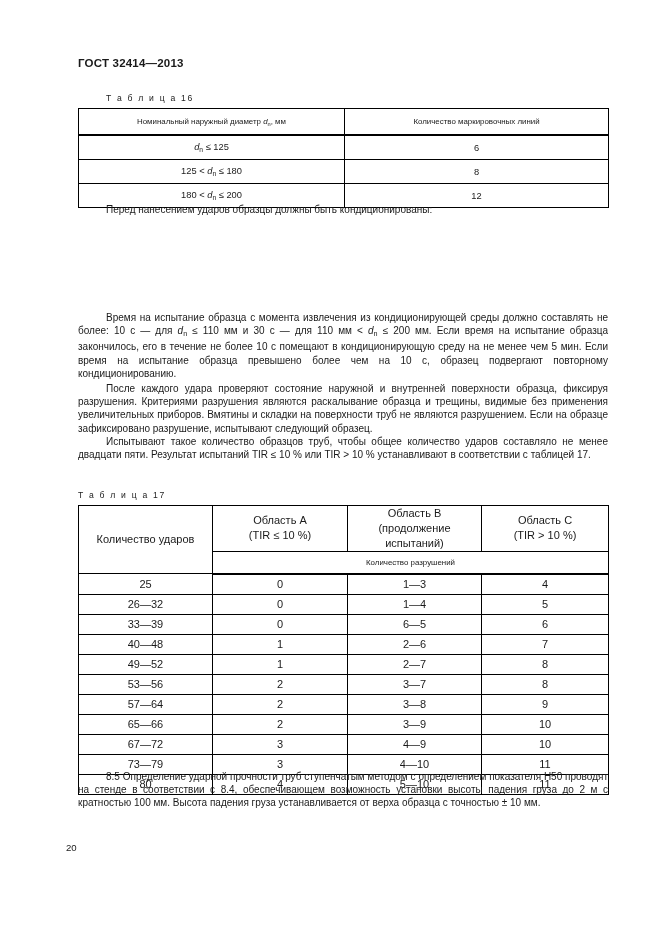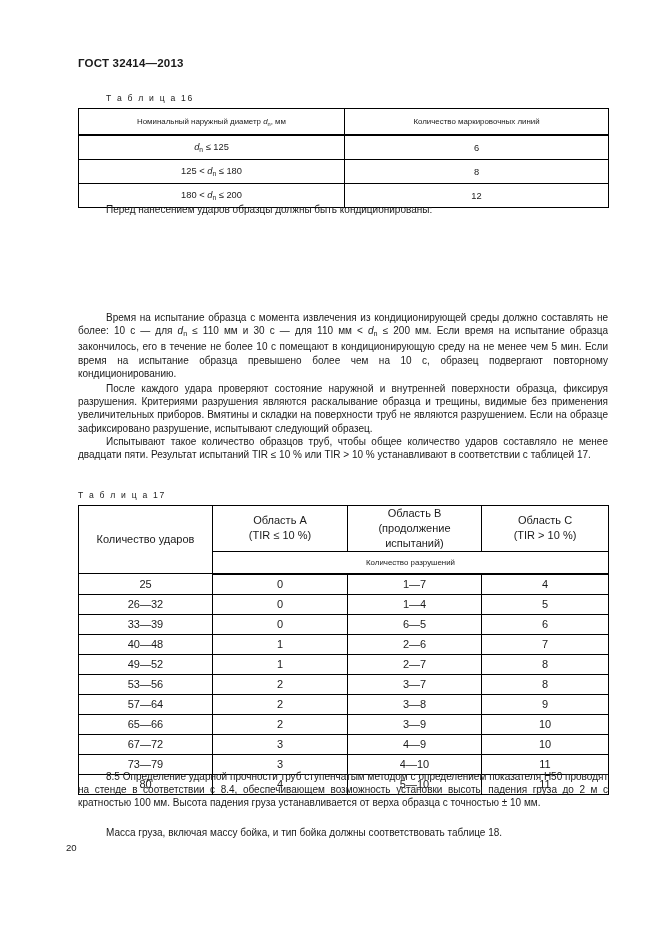--- a/index.html
+++ b/index.html
@@ -205,21 +205,21 @@
         </td>
       </tr>
       <tr class="hdr-sub">
         <td colspan="3">Количество разрушений</td>
       </tr>
     </thead>
     <tbody id="t17body">
         <tr>
           <td>25</td>
           <td>0</td>
-          <td>1—7</td>
+          <td>1—3</td>
           <td>4</td>
         </tr>
         <tr>
           <td>26—32</td>
           <td>0</td>
           <td>1—4</td>
           <td>5</td>
         </tr>
         <tr>
           <td>33—39</td>
@@ -273,17 +273,16 @@
           <td>80</td>
           <td>4</td>
           <td>5—10</td>
           <td>11</td>
         </tr>
       </tbody>
   </table>
 
   <div class="para indent" id="para-block-5" style="top:770px;">8.5 Определение ударной прочности труб ступенчатым методом с определением показателя Н50 проводят на стенде в соответствии с 8.4, обеспечивающем возможность установки высоты падения груза до 2 м с кратностью 100 мм. Высота падения груза устанавливается от верха образца с точностью ± 10 мм.</div>
 
-  <div class="para indent" id="para-block-6" style="top:826px;">Масса груза, включая массу бойка, и тип бойка должны соответствовать таблице 18.</div>
 
   <div class="page-number">20</div>
 
 </div>
 
 </body></html>

